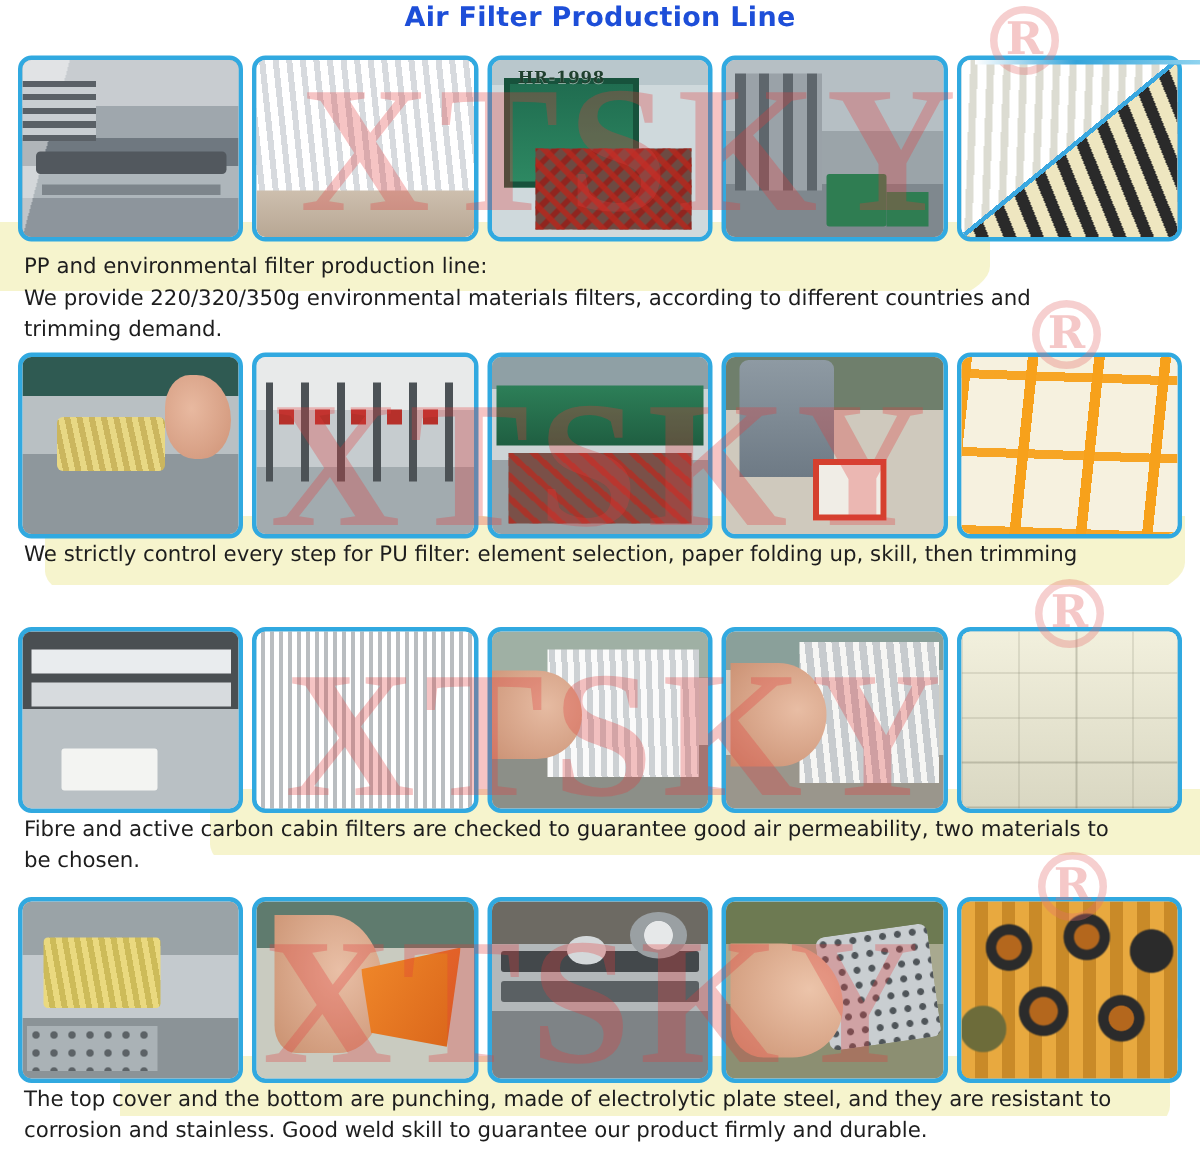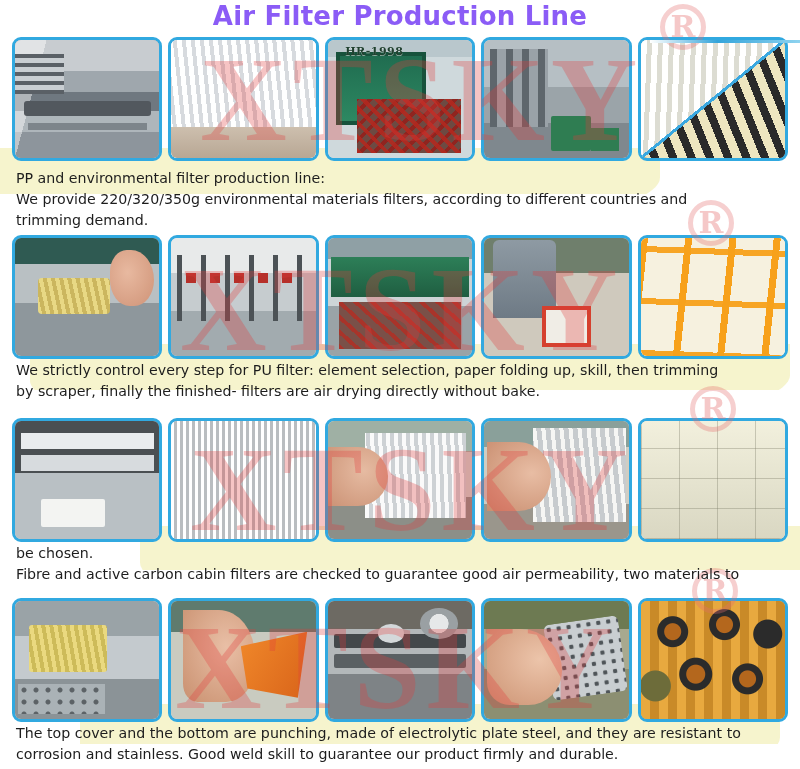--- a/index.html
+++ b/index.html
@@ -66,23 +66,23 @@
     position: relative;
     height: 36px;
     z-index: 8;
   }
   .title {
     position: absolute;
     left: 0; right: 0;
     top: 1px;
     text-align: center;
     font-family: "DejaVu Sans", sans-serif;
-    font-size: 26px;
+    font-size: 18px;
     font-weight: 700;
-    color: #8b5cf6;
+    color: #1d4ed8;
     letter-spacing: 0.2px;
   }
   .title-rule {
     position: absolute;
     left: 650px;
     top: 40px;
     width: 150px;
     height: 3px;
     background: linear-gradient(to right, #ffffff, #34a4da 45%, #8fd3ef);
     z-index: 7;
@@ -499,21 +499,20 @@
     <div class="cell">
         <div class="ph ph-worker-red"></div>
       </div>
     <div class="cell">
         <div class="ph ph-orangeframe"></div>
       </div>
   </div>
 
   <div class="caption" style="top:360px;">
     <div>We strictly control every step for PU filter: element selection, paper folding up, skill, then trimming</div>
-    <div>by scraper, finally the finished- filters are air drying directly without bake.</div>
   </div>
 
   <div class="row" style="top:418px;">
     <div class="cell">
         <div class="ph ph-press"></div>
       </div>
     <div class="cell">
         <div class="ph ph-pleat-grey"></div>
       </div>
     <div class="cell">
@@ -521,22 +520,22 @@
       </div>
     <div class="cell">
         <div class="ph ph-hands-blade"></div>
       </div>
     <div class="cell">
         <div class="ph ph-blocks"></div>
       </div>
   </div>
 
   <div class="caption" style="top:543px;">
+    <div>Fibre and active carbon cabin filters are checked to guarantee good air permeability, two materials to</div>
     <div>be chosen.</div>
-    <div>Fibre and active carbon cabin filters are checked to guarantee good air permeability, two materials to</div>
   </div>
 
   <div class="row" style="top:598px;">
     <div class="cell">
         <div class="ph ph-punch"></div>
       </div>
     <div class="cell">
         <div class="ph ph-hands-orange"></div>
       </div>
     <div class="cell">

